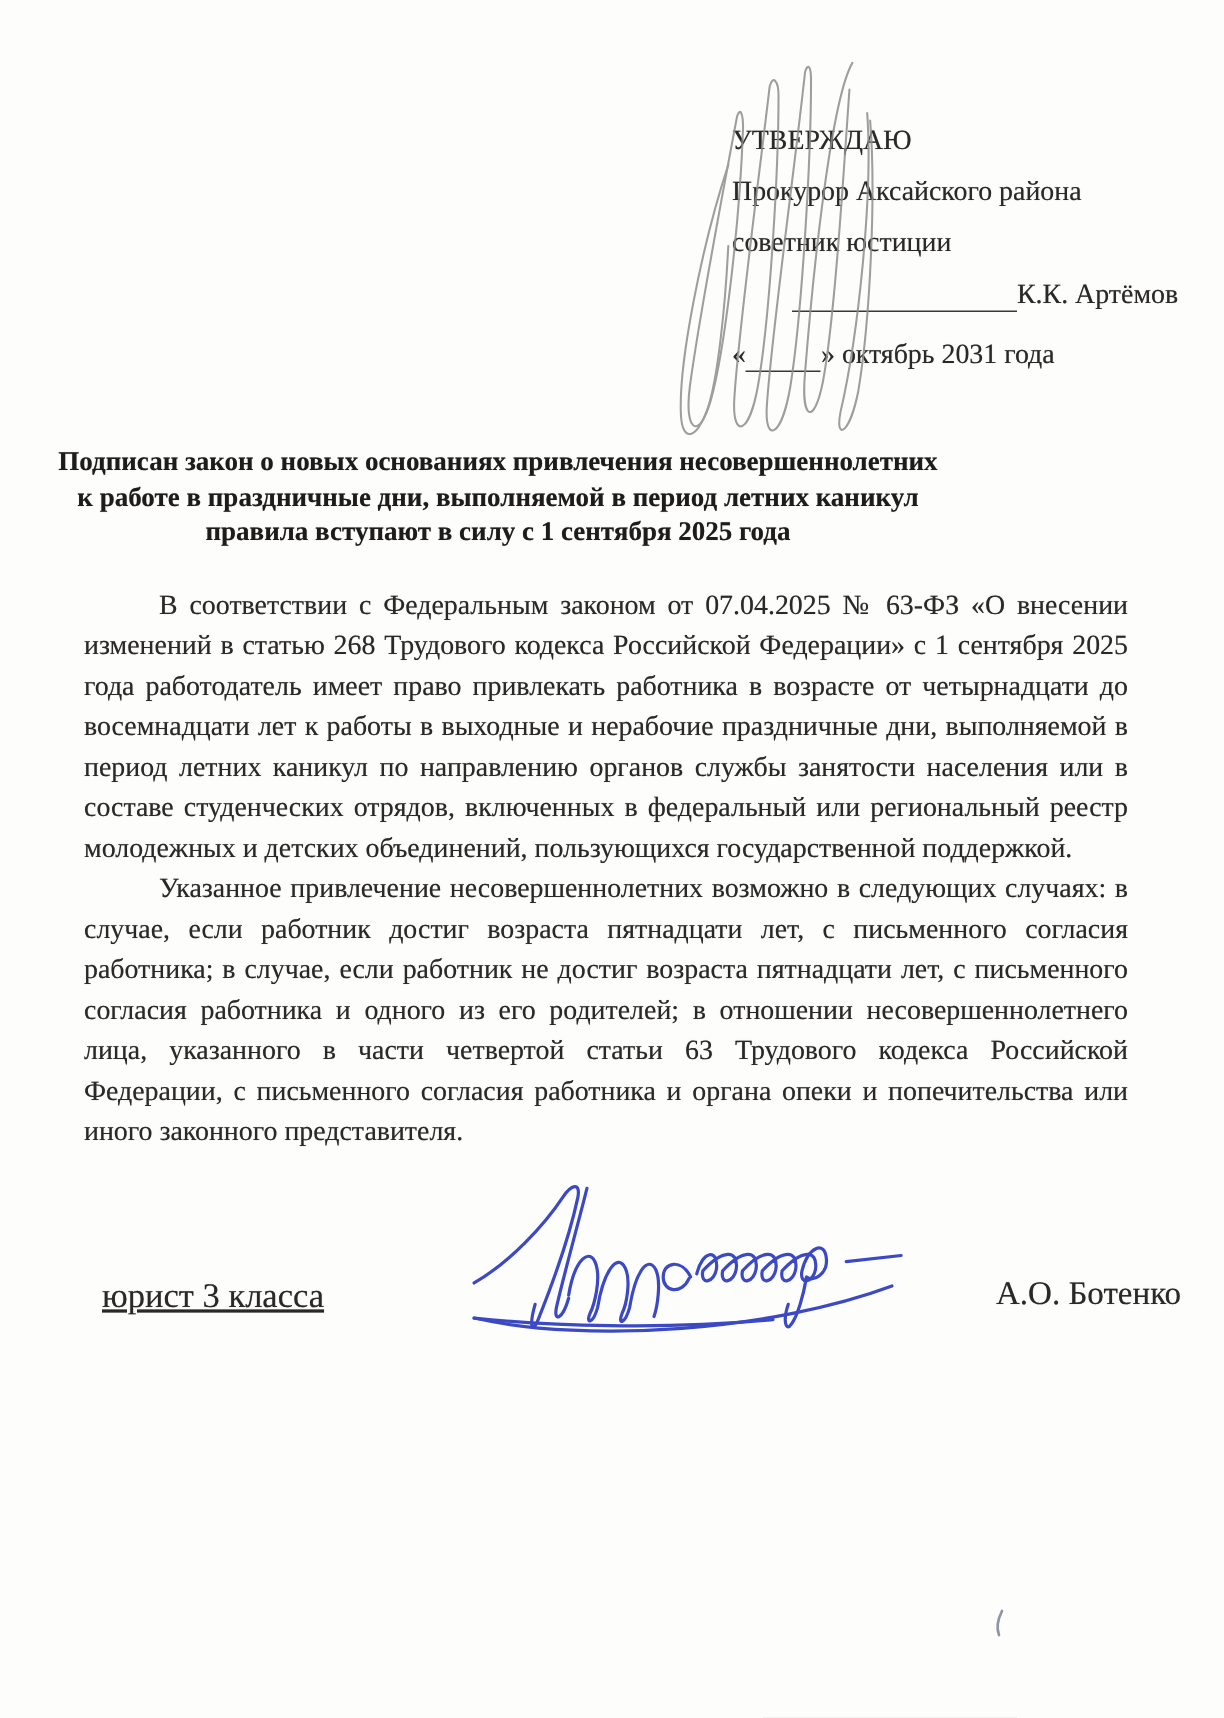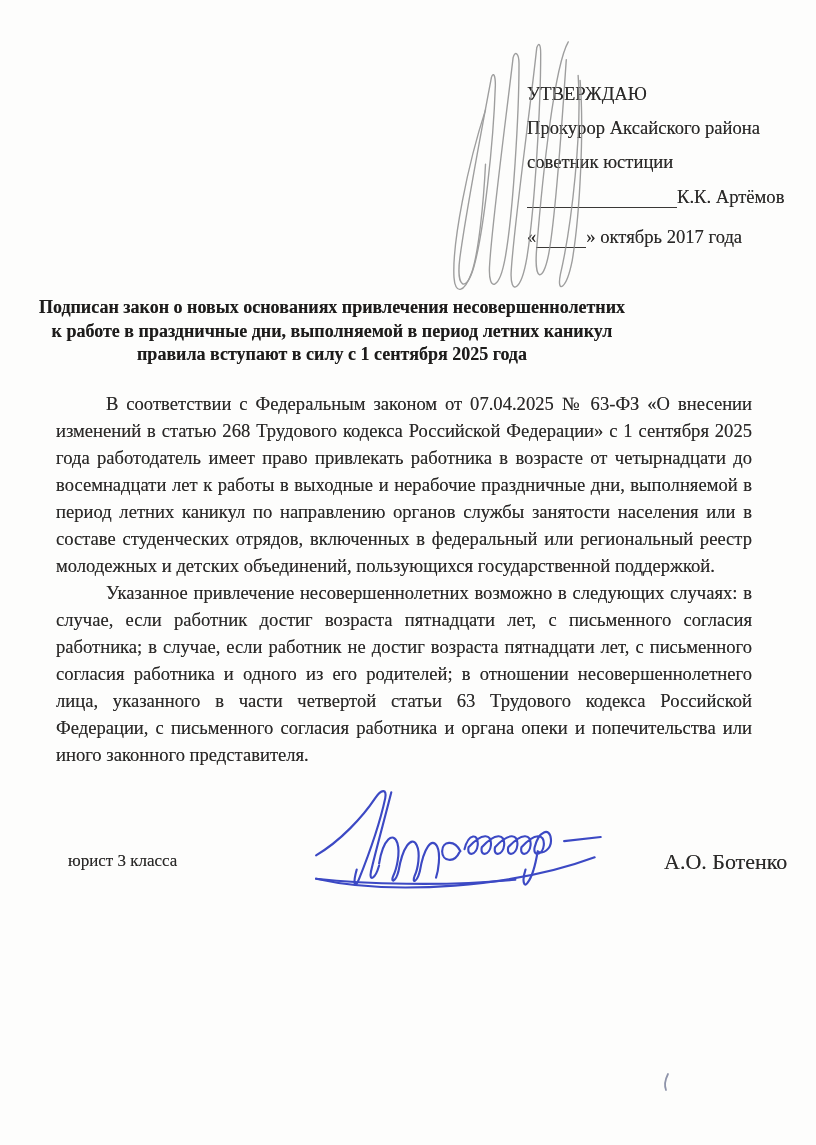--- a/index.html
+++ b/index.html
@@ -9,25 +9,25 @@
     margin:0 auto;
     background:#fdfdfc;
     font-family:"Liberation Serif","DejaVu Serif",serif;
     color:#2a2928;
     overflow:hidden;
   }
   .txt{ text-shadow:0 0 .5px rgba(45,42,40,.55); }
 
   
   .approval{ position:absolute; left:488px; top:83px; width:290px; font-size:18.6px; }
-  .approval .row{ position:absolute; left:0; white-space:nowrap;padding-left:39px; }
+  .approval .row{ position:absolute; left:0; white-space:nowrap; }
   .r1{ top:0; }
   .r2{ top:34px; }
   .r3{ top:68px; }
-  .r4{ top:103px; }
+  .r4{ top:103px;margin-left:40px; }
   .r5{ top:143px; }
   .blank-line{
     display:inline-block; height:20px; vertical-align:bottom;
     border-bottom:1.5px solid #3a3836;
   }
   .sig-blank{ width:150px; }
   .date-blank{ width:50px; }
 
   
   .pencil-sig{ position:absolute; left:445px; top:36px; z-index:5; }
@@ -41,37 +41,37 @@
 
   
   .body-text{
     position:absolute; left:56px; top:390px; width:696px;
     font-size:18.6px; line-height:27px; text-align:justify;
   }
   .body-text p{ margin:0; text-indent:50px; }
 
   
   .signoff-pos1{ position:absolute; left:68px; top:806px; font-size:18.6px; white-space:nowrap; }
-  .signoff-pos2{ position:absolute; left:68px; top:851px; font-size:17px; white-space:nowrap; }
+  .signoff-pos2{ position:absolute; left:68px; top:851px; font-size:23px; white-space:nowrap;text-decoration:underline; }
   .signoff-name{ position:absolute; left:664px; top:849px; font-size:22px; white-space:nowrap; }
   .ink-sig{ position:absolute; left:312px; top:782px; z-index:6; }
 
   .artifact{ position:absolute; left:660px; top:1072px; }
 </style>
 </head>
 <body>
 
 <div class="page">
 
   <div class="approval txt">
     <div class="row r1">УТВЕРЖДАЮ</div>
     <div class="row r2">Прокурор Аксайского района</div>
     <div class="row r3">советник юстиции</div>
     <div class="row r4"><span class="blank-line sig-blank"></span><span>К.К. Артёмов</span></div>
-    <div class="row r5"><span>«</span><span class="blank-line date-blank"></span><span>»</span>&nbsp;<span>октябрь 2017 года</span></div>
+    <div class="row r5"><span>«</span><span class="blank-line date-blank"></span><span>»</span>&nbsp;<span>октябрь 2031 года</span></div>
   </div>
 
   <svg class="pencil-sig" width="150" height="266" viewBox="0 0 150 270">
     <g fill="none" stroke-width="1.4" stroke-linecap="round" opacity="0.85" stroke="#8e8e8e">
       <path d="M40 75 C22 130 6 210 8 245 C9 262 18 262 26 240 C33 220 38 170 40 130"></path>
       <path d="M46 42 C36 95 20 180 14 225 C10 255 20 262 28 235 C38 200 48 110 50 50 C50 40 48 36 46 42"></path>
       <path d="M68 22 C60 90 46 195 44 235 C43 260 54 258 60 225 C68 180 74 80 74 28 C74 18 70 14 68 22"></path>
       <path d="M92 12 C84 85 68 200 66 240 C65 263 76 260 82 225 C90 175 96 70 96 18 C96 8 94 6 92 12"></path>
       <path d="M124 6 C110 30 98 140 92 215 C89 248 98 252 104 222 C112 180 118 80 122 24"></path>
       <path d="M134 40 C138 95 128 190 116 242 C112 262 122 258 128 228 C136 180 140 95 136 45"></path>

